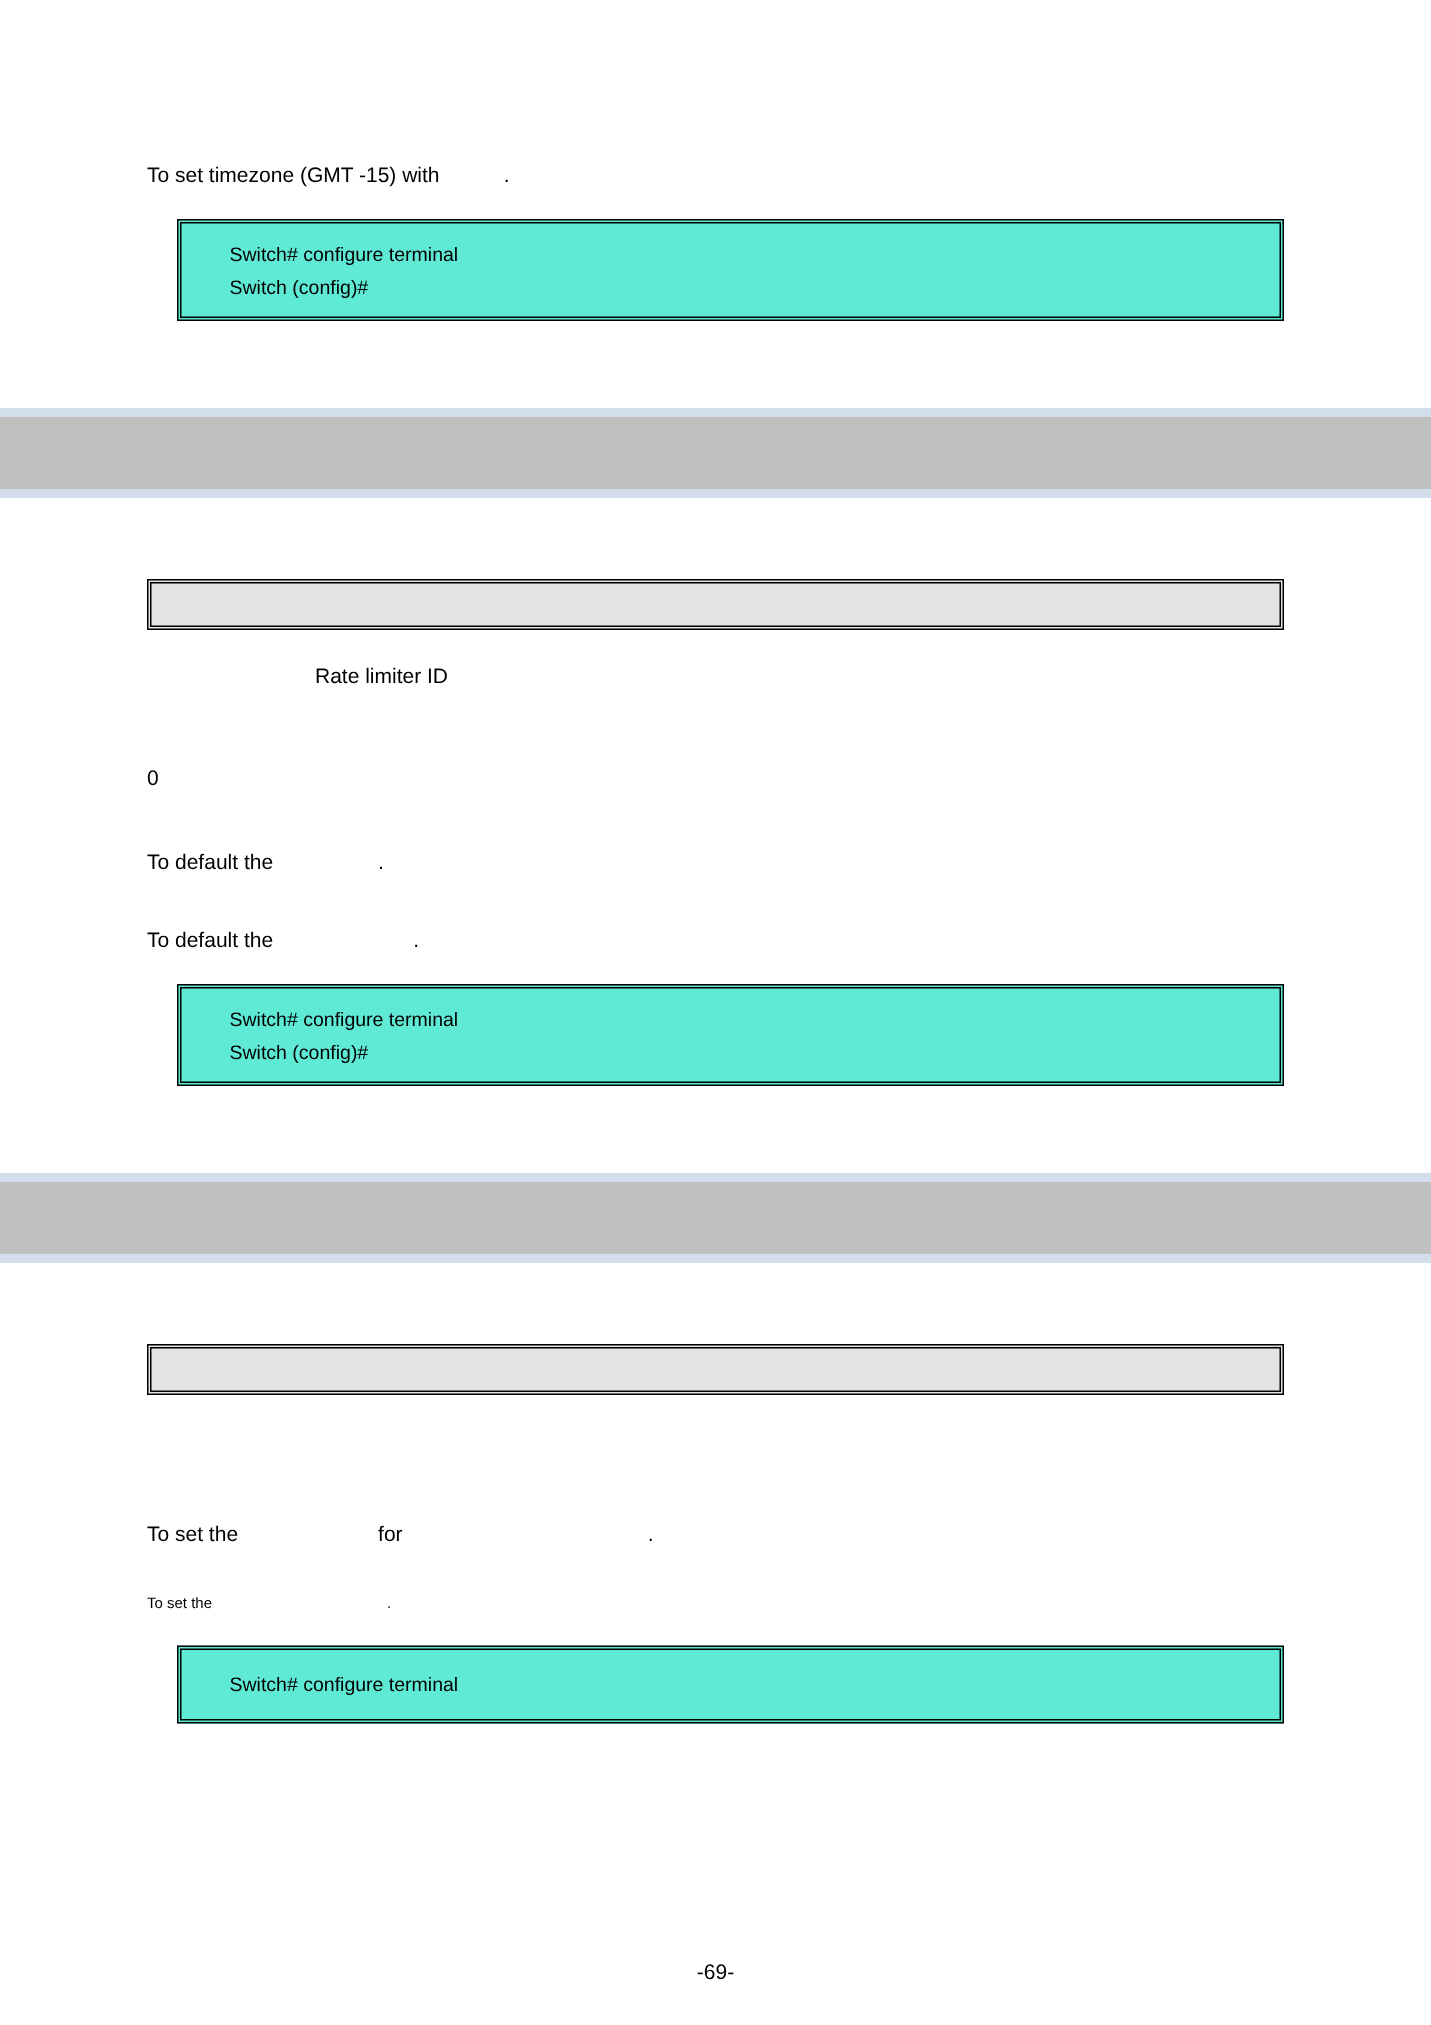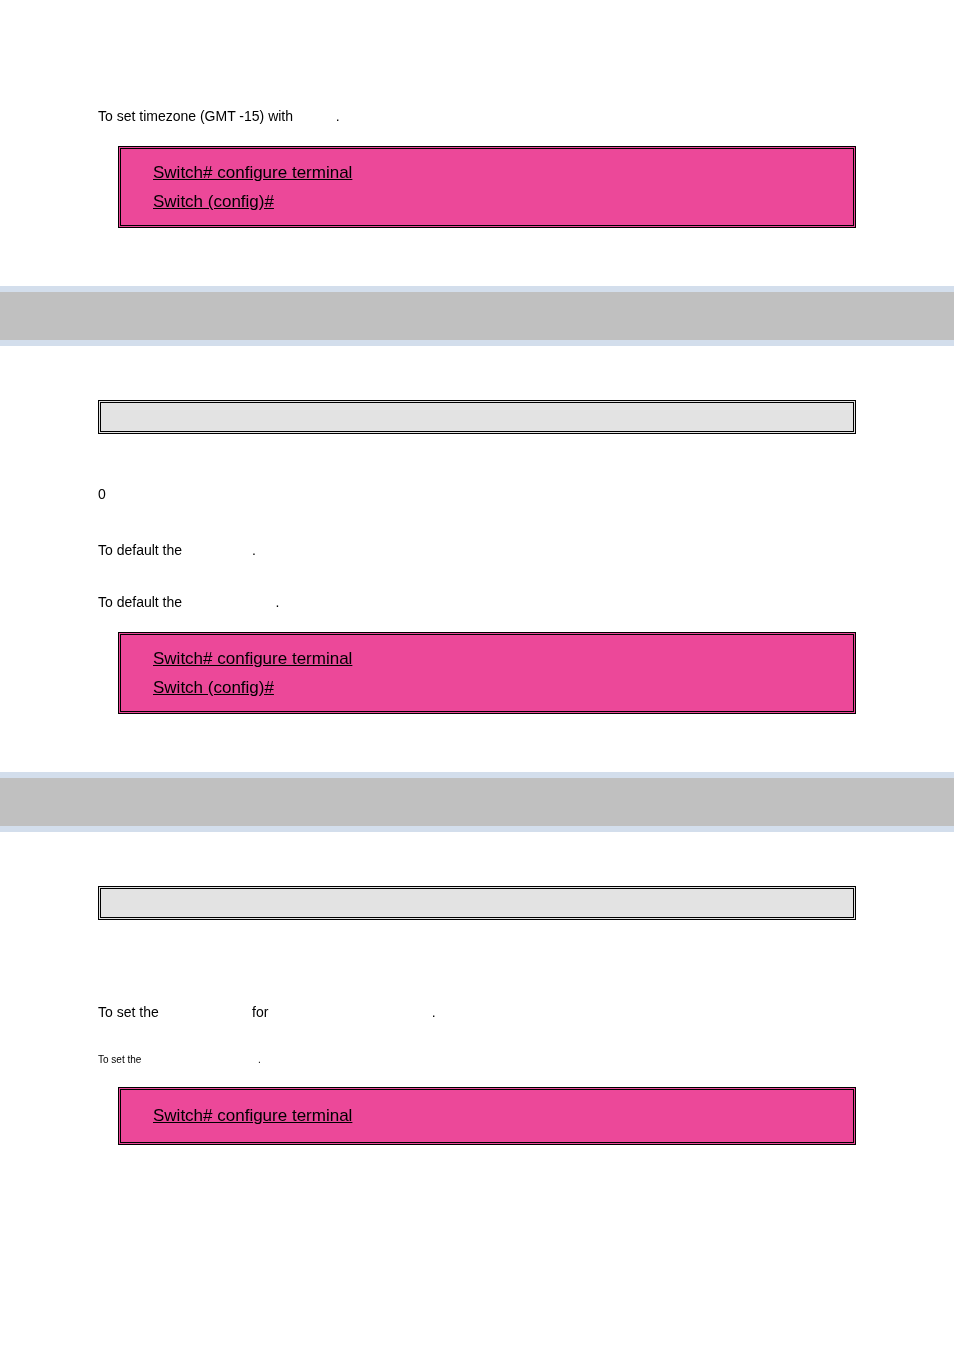--- a/index.html
+++ b/index.html
@@ -5,25 +5,24 @@
   * { box-sizing: border-box; margin: 0; padding: 0; }
   html, body { width: 954px; background: #fff; font-family: Arial, Helvetica, sans-serif; }
   body { padding: 0; color: #000; }
   .page { width: 954px; min-height: 1350px; position: relative; padding: 0 0 60px 0; }
   .content { padding: 0 98px; }
   .para { font-size: 14px; margin: 0; }
   .spacer-md { height: 22px; }
   .codebox {
     margin-left: 20px;
     border: 3px double #000;
-    background: #ec4899;
+    background: #5eead4;
     padding: 10px 32px 8px 32px;
-    font-size: 17px;
+    font-size: 13px;
     line-height: 1.7;
-    text-decoration: underline;
   }
   .codebox.single { padding: 12px 32px; }
   .section-band {
     margin: 58px 0 0 0;
     height: 60px;
     background: #c0c0c0;
     border-top: 6px solid #d3deec;
     border-bottom: 6px solid #d3deec;
   }
   .synbox {
@@ -56,20 +55,21 @@
     <div class="codebox">
       <div>Switch# configure terminal</div>
       <div>Switch (config)#</div>
     </div>
   </div>
 
   <div class="section-band"></div>
 
   <div class="content">
     <div class="synbox"></div>
+    <p class="param-row">Rate limiter ID</p>
     <p class="default-row">0</p>
     <p class="usage1">
       <span>To default the</span>
       &nbsp;&nbsp;&nbsp;&nbsp;&nbsp;&nbsp;&nbsp;&nbsp;&nbsp;&nbsp;&nbsp;&nbsp;&nbsp;&nbsp;&nbsp;&nbsp;
       <span>.</span>
     </p>
     <p class="usage2">
       <span>To default the</span>
       &nbsp;&nbsp;&nbsp;&nbsp;&nbsp;&nbsp;&nbsp;&nbsp;&nbsp;&nbsp;&nbsp;&nbsp;&nbsp;&nbsp;&nbsp;&nbsp;&nbsp;&nbsp;&nbsp;&nbsp;&nbsp;&nbsp;
       <span>.</span>
@@ -97,13 +97,14 @@
       <span>To set the</span>
       &nbsp;&nbsp;&nbsp;&nbsp;&nbsp;&nbsp;&nbsp;&nbsp;&nbsp;&nbsp;&nbsp;&nbsp;&nbsp;&nbsp;&nbsp;&nbsp;&nbsp;&nbsp;&nbsp;&nbsp;&nbsp;&nbsp;&nbsp;&nbsp;&nbsp;&nbsp;&nbsp;&nbsp;&nbsp;&nbsp;&nbsp;&nbsp;&nbsp;&nbsp;&nbsp;&nbsp;&nbsp;&nbsp;&nbsp;&nbsp;
       <span>.</span>
     </p>
     <div class="spacer-md"></div>
     <div class="codebox single">
       <div>Switch# configure terminal</div>
     </div>
   </div>
 
+  <div class="footer">-69-</div>
 </div>
 
 </body></html>

